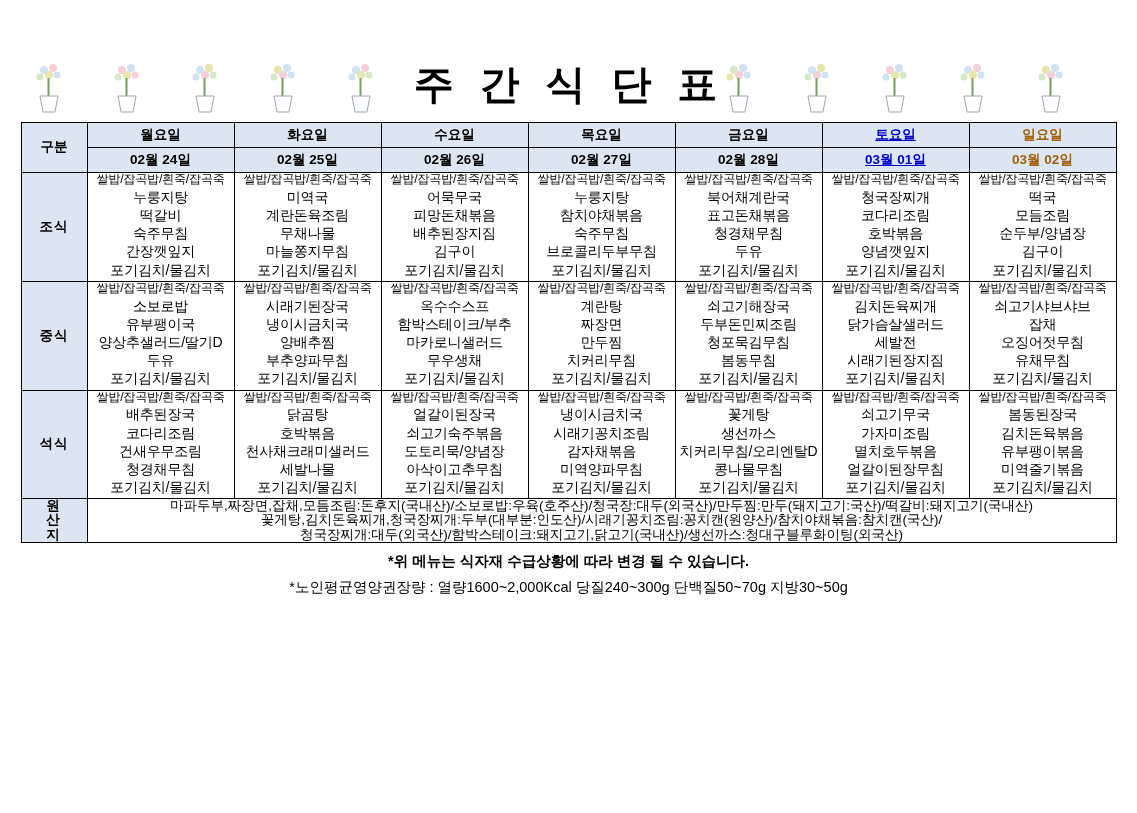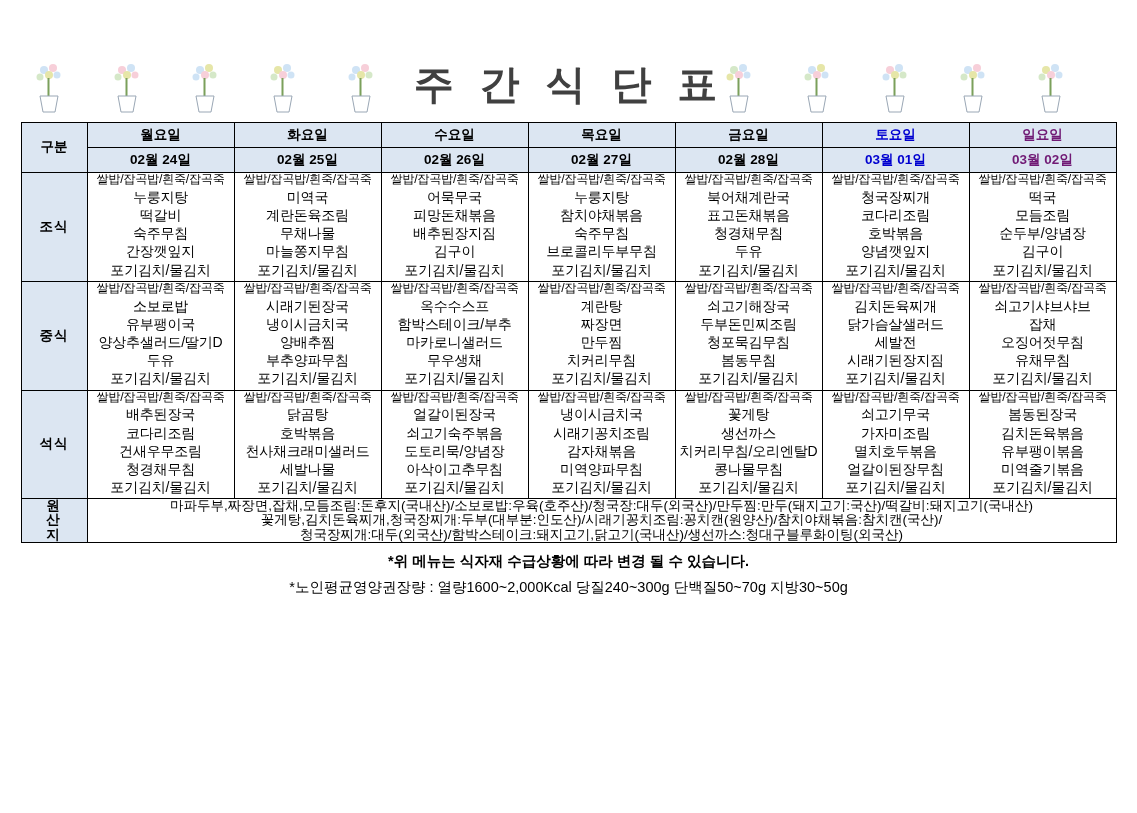--- a/index.html
+++ b/index.html
@@ -28,21 +28,21 @@
     margin: 52px 0 0 0;
     display: flex;
     align-items: flex-end;
     justify-content: center;
   }
   .title-text {
     font-family: "DejaVu Sans", sans-serif;
     font-size: 40px;
     font-weight: bold;
     letter-spacing: 6px;
-    color: #404040;
+    color: #000000;
     padding: 0 18px 2px 18px;
     white-space: nowrap;
   }
   .flowers {
     position: absolute;
     top: 6px;
     left: 0;
     right: 0;
     height: 56px;
     pointer-events: none;
@@ -77,22 +77,22 @@
     background: #dce6f2;
     height: 24px;
     font-weight: bold;
     font-size: 14.5px;
   }
   .head-label {
     background: #dce6f2;
     font-weight: bold;
     font-size: 16px;
   }
-  .sat { color: #0000d0; }
-  .sun { color: #701a75; }
+  .sat { color: #0000d0; text-decoration: underline; }
+  .sun { color: #a16207; }
 
   .meal-label {
     background: #dce6f2;
     font-weight: bold;
     font-size: 16px;
     letter-spacing: 1px;
   }
   .origin-label {
     background: #dce6f2;
     font-weight: bold;

